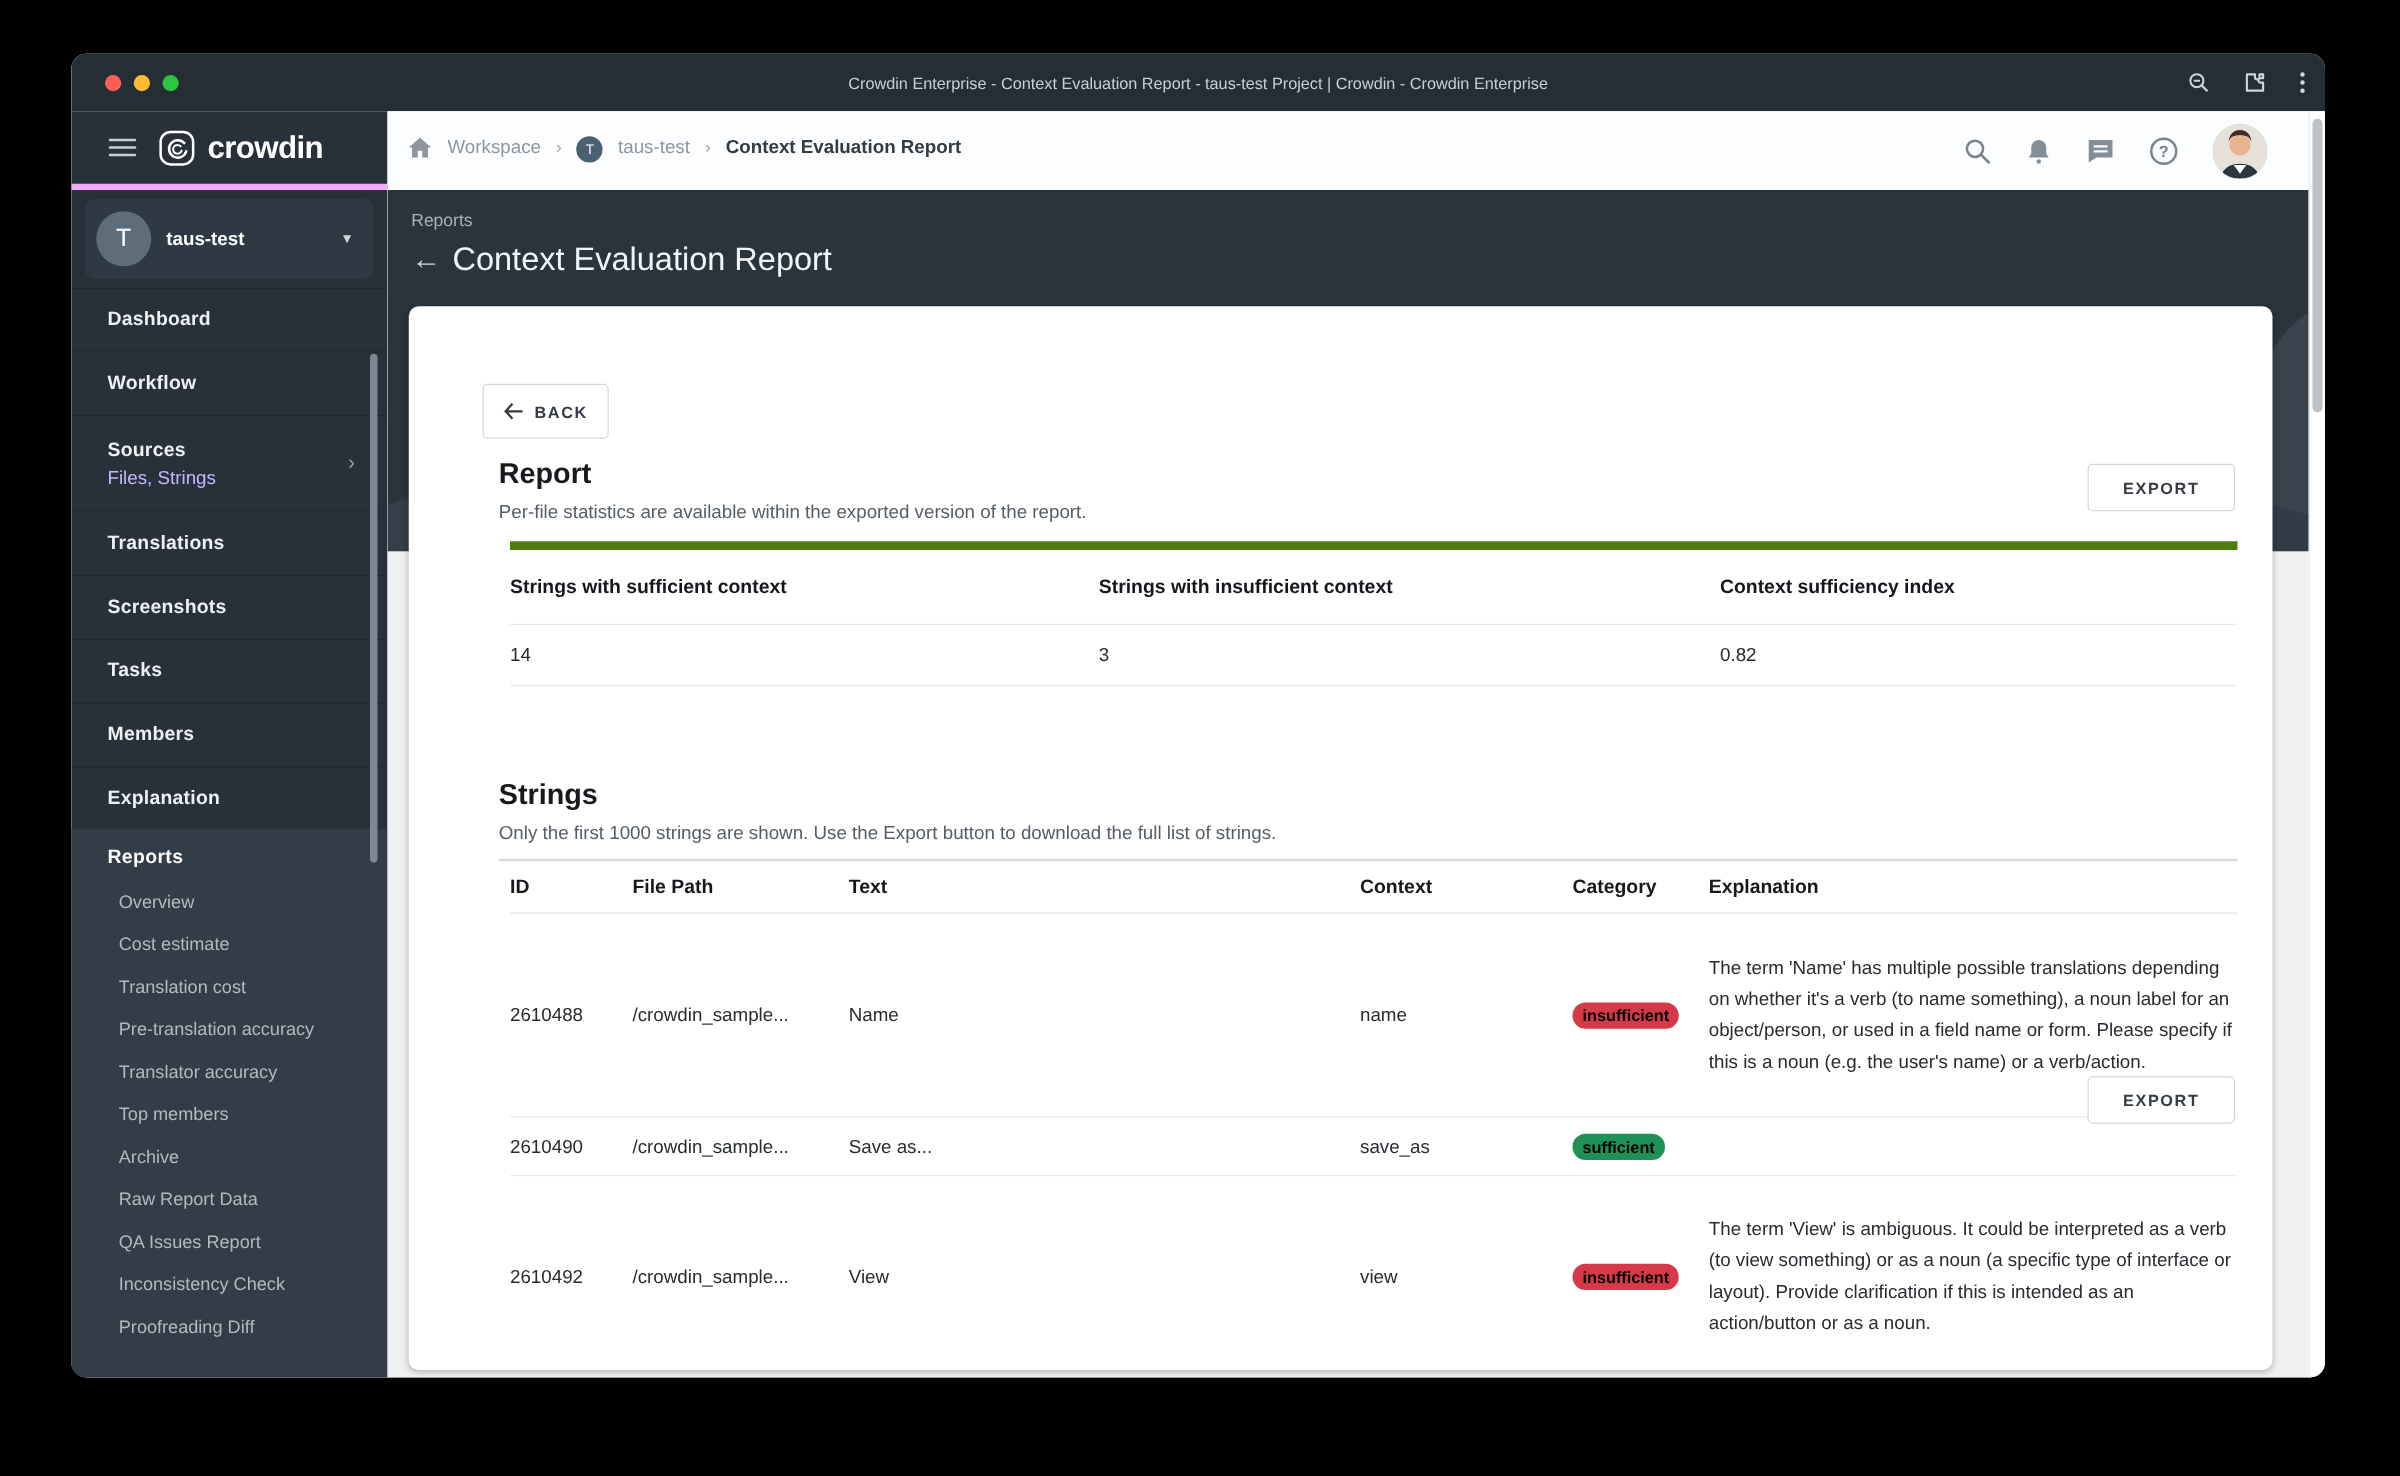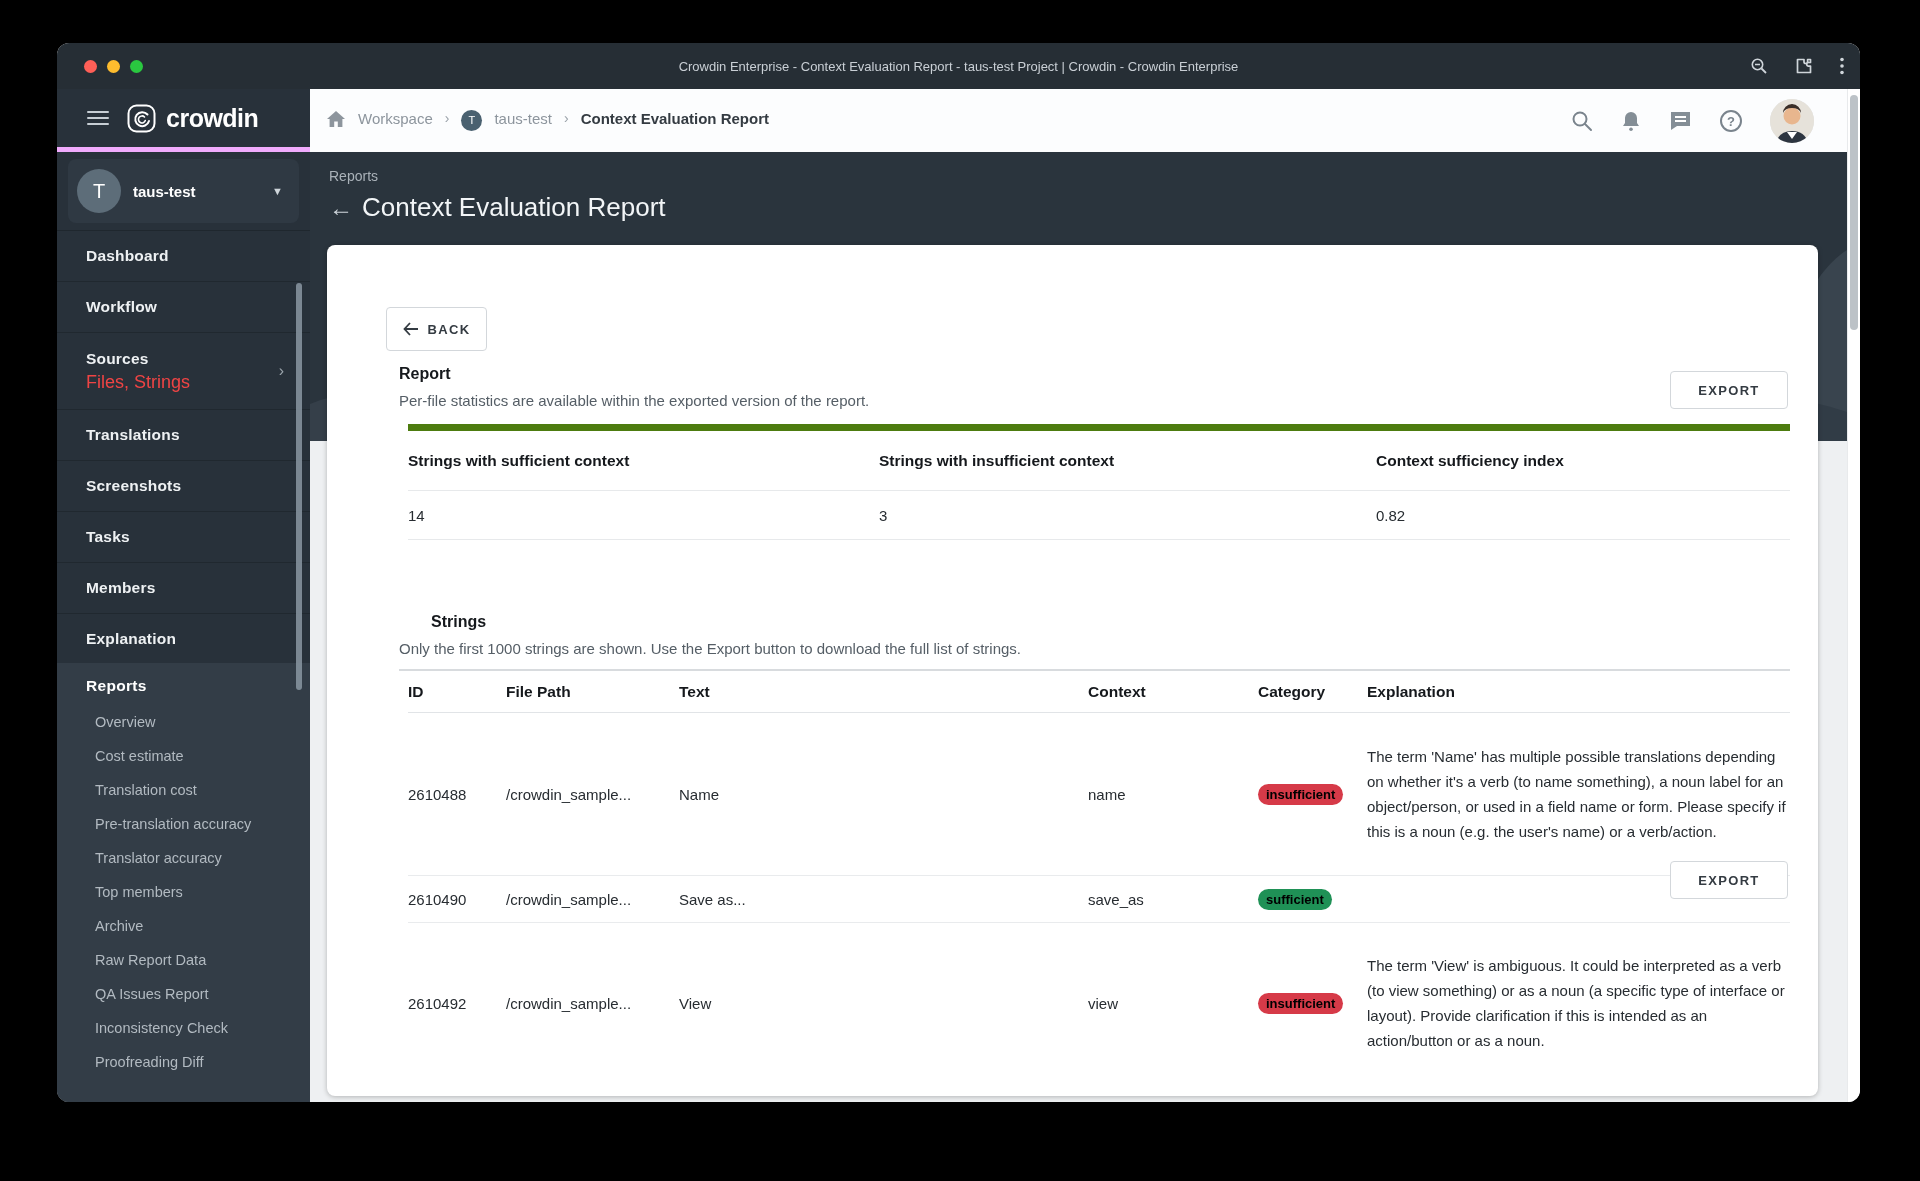--- a/index.html
+++ b/index.html
@@ -28,21 +28,21 @@
   .brand{display:flex;align-items:center;margin-left:18px;gap:10px;}
   .brand-text{font-size:25px;font-weight:bold;color:#fff;letter-spacing:-0.5px;}
   .selector{margin:7px 11px 0 11px;height:64px;background:#2f3943;border-radius:8px;display:flex;align-items:center;position:relative;cursor:pointer;}
   .sel-avatar{width:44px;height:44px;border-radius:50%;background:#5d6d79;color:#fff;display:flex;align-items:center;justify-content:center;font-size:20px;margin-left:9px;}
   .sel-label{margin-left:12px;font-size:15px;font-weight:bold;color:#fff;}
   .sel-caret{position:absolute;right:16px;color:#cfd6db;font-size:11px;}
   .side-sep{height:1px;background:#1f272e;margin-top:7px;}
   .nav-item{padding:0 0 0 29px;display:flex;flex-direction:column;justify-content:center;height:51px;
             border-bottom:1px solid rgba(0,0,0,.18);position:relative;cursor:pointer;}
   .nav-item .lbl{font-size:15.5px;font-weight:600;color:#eef1f3;letter-spacing:.2px;}
-  .nav-item .sub{font-size:18px;color:#ef4444;margin-top:4px;}
+  .nav-item .sub{font-size:15px;color:#c4b5fd;margin-top:4px;}
   .nav-item.tall{height:77px;}
   .nav-chev{position:absolute;right:26px;top:50%;transform:translateY(-50%);color:#9aa3ab;font-size:16px;}
   .reports-group{background:#333d47;padding-top:14px;position:absolute;left:0;right:0;top:574px;bottom:0;}
   .reports-title{padding-left:29px;font-size:15.5px;font-weight:bold;color:#fff;letter-spacing:.3px;height:28px;}
   .rep-item{padding-left:38px;height:34px;display:flex;align-items:center;font-size:14.5px;color:#b2bac1;cursor:pointer;}
   .side-scrollbar{position:absolute;left:239px;top:194px;width:6px;height:407px;border-radius:3px;background:#8a97a2;opacity:.85;}
 
   
   .main-col{flex:1;display:flex;flex-direction:column;min-width:0;}
   .app-header{height:63px;flex:0 0 63px;background:#fcfdfe;display:flex;align-items:center;position:relative;}
@@ -64,24 +64,24 @@
   .hero-title{color:#f2f5f7;font-size:26px;font-weight:500;}
 
   
   .card{position:absolute;left:17px;top:93px;width:1491px;bottom:6px;background:#fff;border-radius:8px;
         box-shadow:0 1px 5px rgba(0,0,0,.25);padding:0 28px 0 72px;overflow:hidden;}
   .btn{display:inline-flex;align-items:center;justify-content:center;gap:9px;background:#fff;border:1px solid #d3d7db;
        border-radius:4px;font-size:13px;font-weight:600;letter-spacing:1.3px;color:#343b42;cursor:pointer;}
   .btn-back{position:absolute;left:59px;top:62px;width:101px;height:44px;}
   .btn-export-report{position:absolute;right:30px;top:126px;width:118px;height:38px;}
   .btn-export-strings{position:absolute;right:30px;top:616px;width:118px;height:38px;}
-  .sec-heading{font-size:16px;font-weight:bold;color:#16191d;}
+  .sec-heading{font-size:23px;font-weight:bold;color:#16191d;}
   .sec-sub{font-size:15px;color:#555e66;margin-top:9px;}
   .h-report{margin-top:120px;}
-  .h-strings{margin-top:73px;margin-left:32px;}
+  .h-strings{margin-top:73px;}
 
   .stats{margin-left:9px;margin-top:15px;border-top:7px solid #4d7c0f;border-bottom:1px solid #e7e9eb;}
   .stats-row{display:grid;grid-template-columns:471px 497px 1fr;align-items:center;}
   .stats-row.head{height:60px;font-size:15.5px;font-weight:bold;color:#15181c;border-bottom:1px solid #e7e9eb;}
   .stats-row.vals{height:48px;font-size:15px;color:#272c31;}
 
   .thick-sep{height:2px;background:#d8dbde;margin-top:12px;}
   .tbl{margin-left:9px;}
   .tbl-head{display:grid;grid-template-columns:98px 173px 409px 170px 109px 1fr;height:42px;align-items:center;
             font-size:15.5px;font-weight:bold;color:#15181c;border-bottom:1px solid #e1e4e7;}

